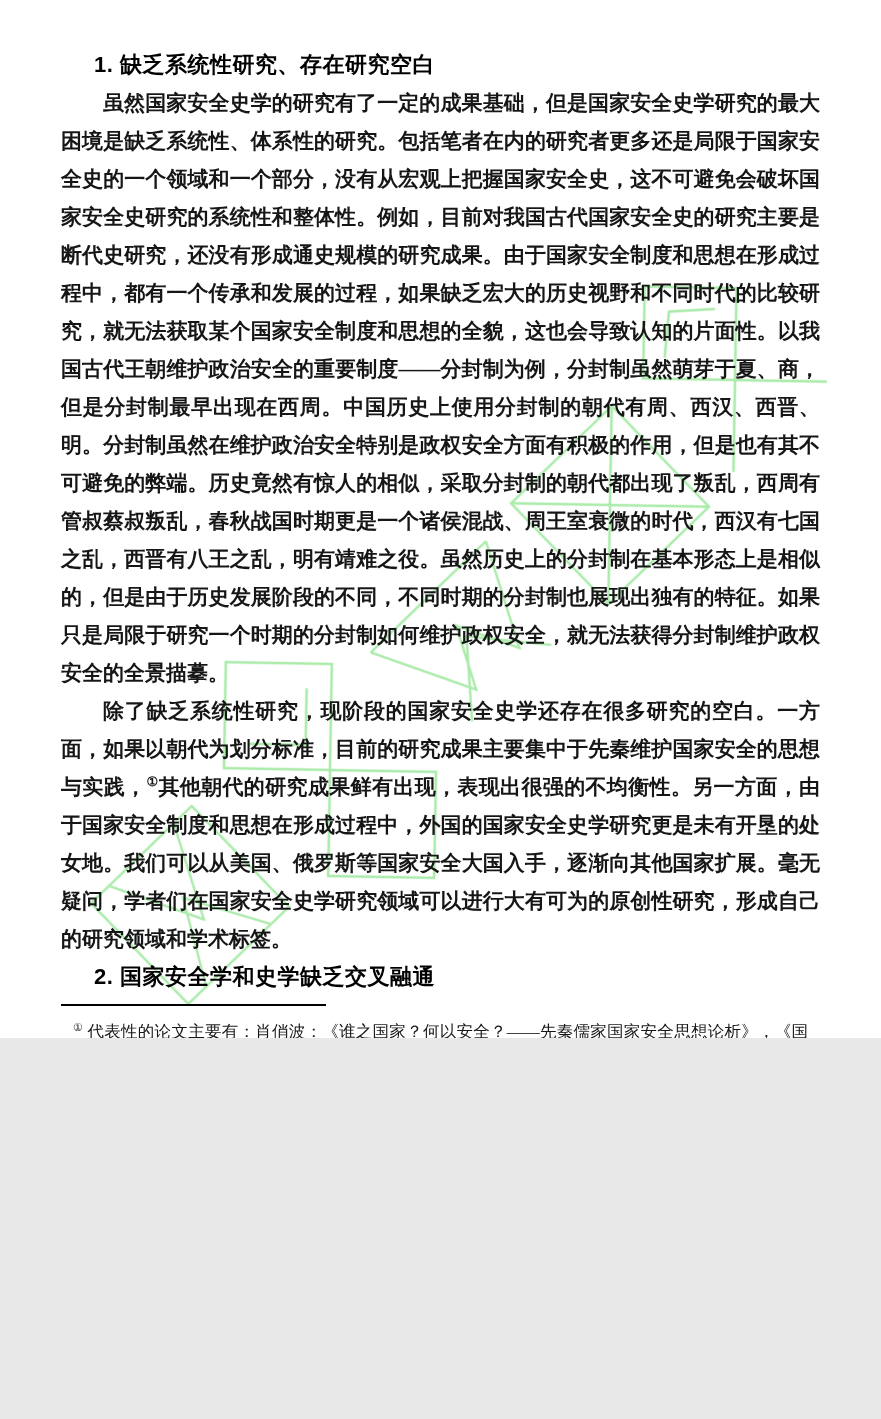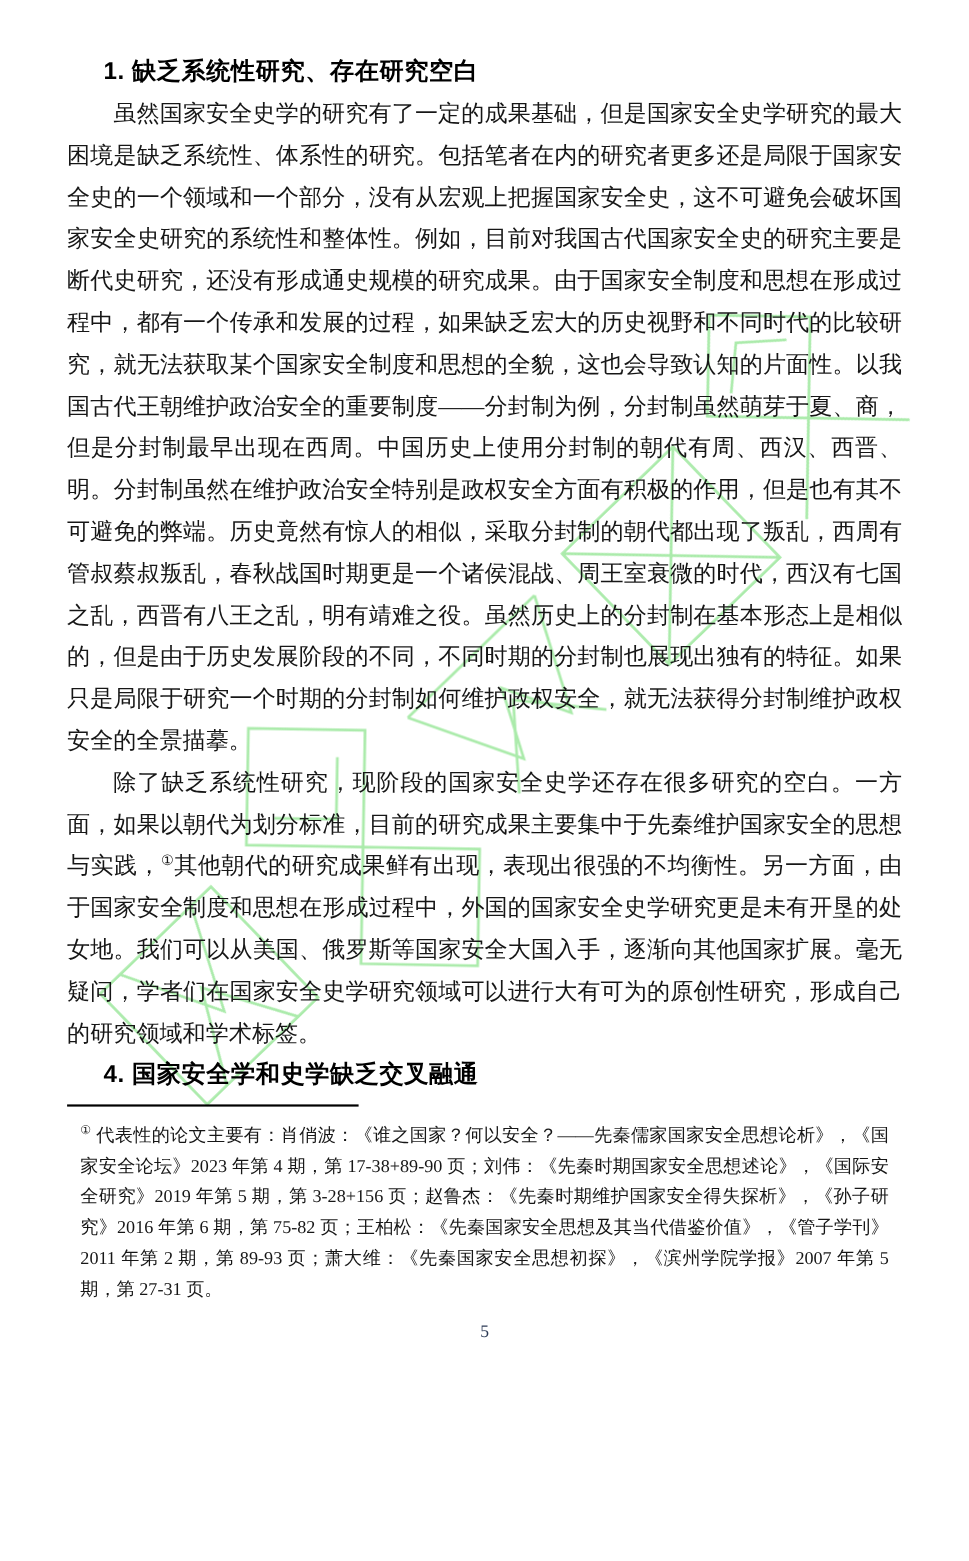--- a/index.html
+++ b/index.html
@@ -1,19 +1,19 @@
 <!DOCTYPE html>
 <html><head>
 <meta charset="utf-8">
 <style>
   html, body { margin: 0; padding: 0; background: #e8e8e8; }
   .page {
     position: relative;
     width: 881px;
-    height: 1419px;
+    height: 1038px;
     margin: 0 auto;
     background: #ffffff;
     overflow: hidden;
     font-family: "Liberation Serif", serif;
     color: #161616;
   }
   .watermark {
     position: absolute;
     left: 0; top: 0;
     width: 881px; height: 1419px;
@@ -33,20 +33,21 @@
     text-indent: 33px;
     color: #000000;
     letter-spacing: 0.5px;
   }
   .para {
     font-size: 21px;
     line-height: 38px;
     text-align: justify;
     text-indent: 42px;
     margin: 0;
+    font-weight: bold;
   }
   .sup-ref {
     font-size: 13px;
     vertical-align: super;
     line-height: 0;
   }
   .footnote-separator {
     width: 265px;
     height: 2px;
     background: #000000;
@@ -102,21 +103,21 @@
   </svg>
 
   <div class="content">
 
     <div class="heading">1. 缺乏系统性研究、存在研究空白</div>
 
     <p class="para">虽然国家安全史学的研究有了一定的成果基础，但是国家安全史学研究的最大困境是缺乏系统性、体系性的研究。包括笔者在内的研究者更多还是局限于国家安全史的一个领域和一个部分，没有从宏观上把握国家安全史，这不可避免会破坏国家安全史研究的系统性和整体性。例如，目前对我国古代国家安全史的研究主要是断代史研究，还没有形成通史规模的研究成果。由于国家安全制度和思想在形成过程中，都有一个传承和发展的过程，如果缺乏宏大的历史视野和不同时代的比较研究，就无法获取某个国家安全制度和思想的全貌，这也会导致认知的片面性。以我国古代王朝维护政治安全的重要制度——分封制为例，分封制虽然萌芽于夏、商，但是分封制最早出现在西周。中国历史上使用分封制的朝代有周、西汉、西晋、明。分封制虽然在维护政治安全特别是政权安全方面有积极的作用，但是也有其不可避免的弊端。历史竟然有惊人的相似，采取分封制的朝代都出现了叛乱，西周有管叔蔡叔叛乱，春秋战国时期更是一个诸侯混战、周王室衰微的时代，西汉有七国之乱，西晋有八王之乱，明有靖难之役。虽然历史上的分封制在基本形态上是相似的，但是由于历史发展阶段的不同，不同时期的分封制也展现出独有的特征。如果只是局限于研究一个时期的分封制如何维护政权安全，就无法获得分封制维护政权安全的全景描摹。</p>
 
     <p class="para"><span>除了缺乏系统性研究，现阶段的国家安全史学还存在很多研究的空白。一方面，如果以朝代为划分标准，目前的研究成果主要集中于先秦维护国家安全的思想与实践，</span><span class="sup-ref">①</span><span>其他朝代的研究成果鲜有出现，表现出很强的不均衡性。另一方面，由于国家安全制度和思想在形成过程中，外国的国家安全史学研究更是未有开垦的处女地。我们可以从美国、俄罗斯等国家安全大国入手，逐渐向其他国家扩展。毫无疑问，学者们在国家安全史学研究领域可以进行大有可为的原创性研究，形成自己的研究领域和学术标签。</span></p>
 
-    <div class="heading">4. 国家安全学和史学缺乏交叉融通</div>
+    <div class="heading">2. 国家安全学和史学缺乏交叉融通</div>
 
 
     <div class="footnote-separator"></div>
 
     <p class="footnote"><span class="sup-ref">①</span> <span>代表性的论文主要有：肖俏波：《谁之国家？何以安全？——先秦儒家国家安全思想论析》，《国家安全论坛》2023 年第 4 期，第 17-38+89-90 页；刘伟：《先秦时期国家安全思想述论》，《国际安全研究》2019 年第 5 期，第 3-28+156 页；赵鲁杰：《先秦时期维护国家安全得失探析》，《孙子研究》2016 年第 6 期，第 75-82 页；王柏松：《先秦国家安全思想及其当代借鉴价值》，《管子学刊》2011 年第 2 期，第 89-93 页；萧大维：《先秦国家安全思想初探》，《滨州学院学报》2007 年第 5 期，第 27-31 页。</span></p>
 
     <div class="page-number">5</div>
 
   </div>
 </div>

